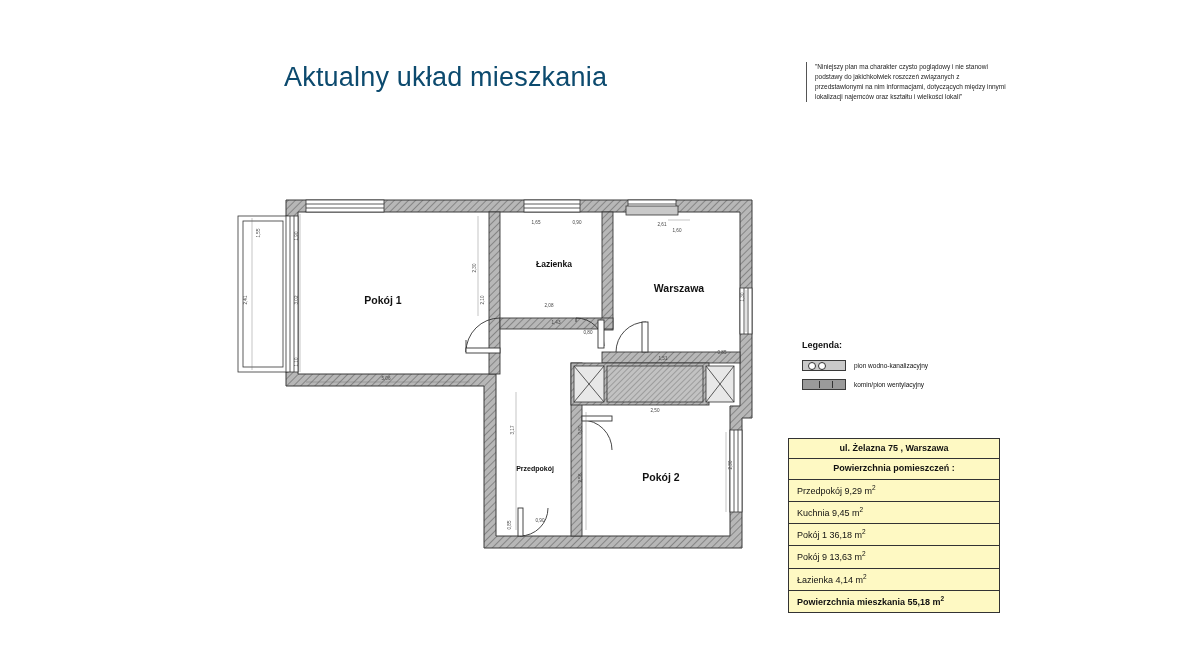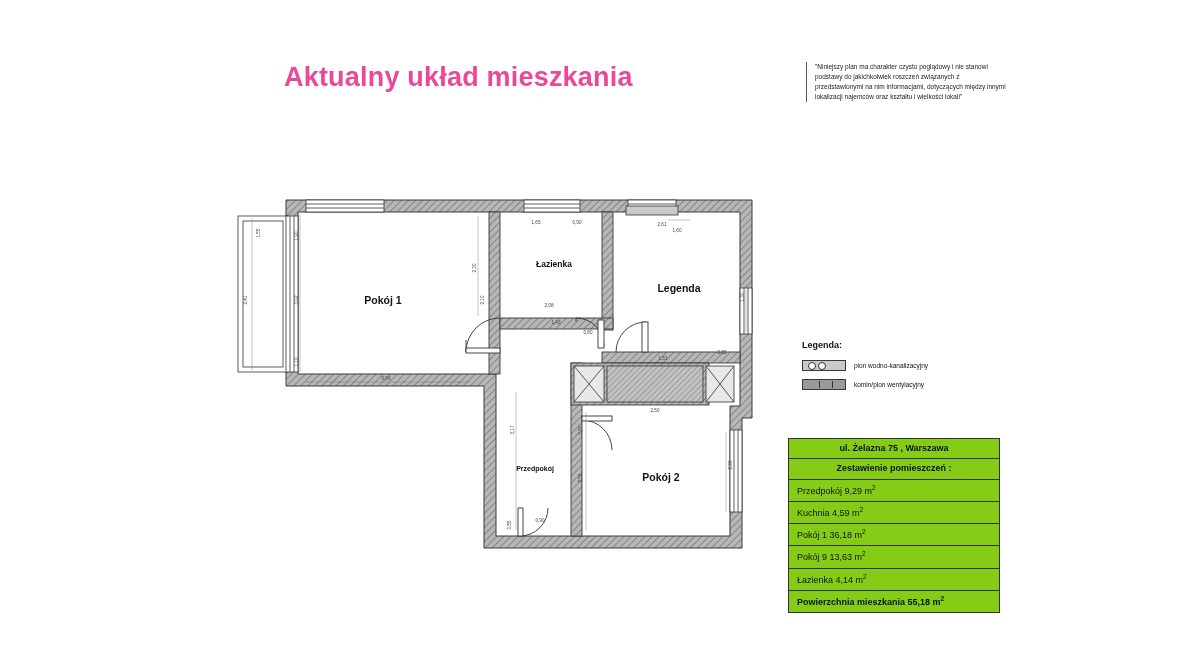--- a/index.html
+++ b/index.html
@@ -15,23 +15,23 @@
     color: #1a1a1a;
     overflow: hidden;
   }
 
   
   .title {
     position: absolute;
     left: 284px;
     top: 62px;
     font-size: 27px;
-    font-weight: bold;
+    font-weight: normal;
     letter-spacing: 0.2px;
-    color: #ec4899;
+    color: #0c4a6e;
     white-space: nowrap;
   }
 
   
   .disclaimer {
     position: absolute;
     left: 806px;
     top: 62px;
     width: 200px;
     font-size: 6.5px;
@@ -144,21 +144,21 @@
   }
 
   
   .table {
     position: absolute;
     left: 788px;
     top: 438px;
     width: 212px;
     border: 1px solid #333;
     box-sizing: border-box;
-    background: #84cc16;
+    background: #fef9c3;
   }
   .table-row {
     border-bottom: 1px solid #333;
     padding: 4px 8px;
     font-size: 9px;
     color: #111;
     box-sizing: border-box;
     min-height: 18px;
     line-height: 1.25;
   }
@@ -293,21 +293,21 @@
     <line x1="668" y1="220" x2="690" y2="220"></line>
     <line x1="746" y1="290" x2="746" y2="332"></line>
     <line x1="516" y1="392" x2="516" y2="530"></line>
     <line x1="586" y1="412" x2="586" y2="530"></line>
     <line x1="726" y1="432" x2="726" y2="512"></line>
   </g>
 </svg>
 
 <div class="room-label" style="left:383px; top:300px;">Pokój 1</div>
 <div class="room-label small" style="left:554px; top:264px;">Łazienka</div>
-<div class="room-label" style="left:679px; top:288px;">Legenda</div>
+<div class="room-label" style="left:679px; top:288px;">Warszawa</div>
 <div class="room-label" style="left:661px; top:477px;">Pokój 2</div>
 <div class="room-label tiny" style="left:535px; top:468px;">Przedpokój</div>
 
 <div id="dim-layer">
     <div style="position: absolute; left: 258px; top: 233px; font-size: 4.6px; color: rgb(68, 68, 68); white-space: nowrap; transform: translate(-50%, -50%) rotate(-90deg);">1,55</div>
     <div style="position: absolute; left: 245px; top: 300px; font-size: 4.6px; color: rgb(68, 68, 68); white-space: nowrap; transform: translate(-50%, -50%) rotate(-90deg);">2,41</div>
     <div style="position: absolute; left: 296px; top: 236px; font-size: 4.6px; color: rgb(68, 68, 68); white-space: nowrap; transform: translate(-50%, -50%) rotate(-90deg);">1,90</div>
     <div style="position: absolute; left: 296px; top: 300px; font-size: 4.6px; color: rgb(68, 68, 68); white-space: nowrap; transform: translate(-50%, -50%) rotate(-90deg);">3,02</div>
     <div style="position: absolute; left: 296px; top: 362px; font-size: 4.6px; color: rgb(68, 68, 68); white-space: nowrap; transform: translate(-50%, -50%) rotate(-90deg);">1,10</div>
     <div style="position: absolute; left: 386px; top: 378px; font-size: 4.6px; color: rgb(68, 68, 68); white-space: nowrap; transform: translate(-50%, -50%) rotate(0deg);">5,06</div>
@@ -339,20 +339,20 @@
     <div class="legend-text">pion wodno-kanalizacyjny</div>
   </div>
   <div class="legend-row">
     <div class="legend-swatch sw-komin"></div>
     <div class="legend-text">komin/pion wentylacyjny</div>
   </div>
 </div>
 
 <div class="table">
   <div class="table-row center">ul. Żelazna 75 , Warszawa</div>
-  <div class="table-row head">Zestawienie pomieszczeń :</div>
+  <div class="table-row head">Powierzchnia pomieszczeń :</div>
   <div class="table-row"><span>Przedpokój 9,29 m</span><sup>2</sup></div>
-  <div class="table-row"><span>Kuchnia 4,59 m</span><sup>2</sup></div>
+  <div class="table-row"><span>Kuchnia 9,45 m</span><sup>2</sup></div>
   <div class="table-row"><span>Pokój 1 36,18 m</span><sup>2</sup></div>
   <div class="table-row"><span>Pokój 9 13,63 m</span><sup>2</sup></div>
   <div class="table-row"><span>Łazienka 4,14 m</span><sup>2</sup></div>
   <div class="table-row total"><span>Powierzchnia mieszkania 55,18 m</span><sup>2</sup></div>
 </div>
 
 </body></html>

